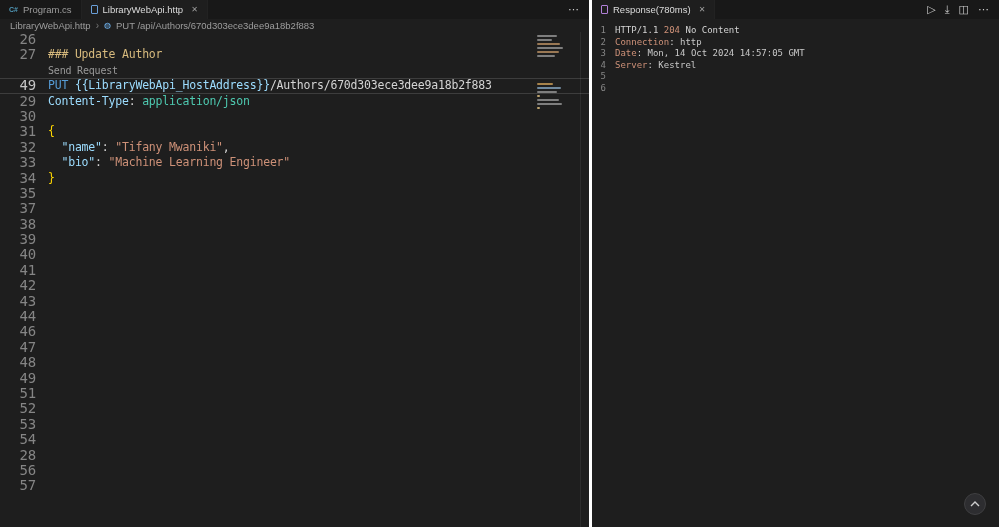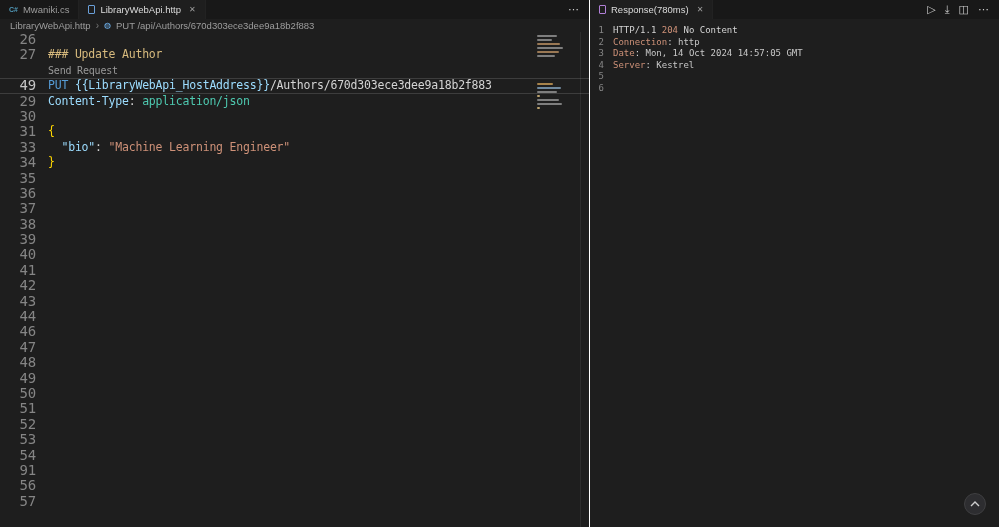--- a/index.html
+++ b/index.html
@@ -3,21 +3,21 @@
 <meta charset="utf-8">
 <style>
   * { box-sizing: border-box; margin: 0; padding: 0; }
   body { background: #111; font-family: "Liberation Sans", sans-serif; }
   .window {
     width: 999px; height: 527px; background: #1e1e1e;
     display: flex; overflow: hidden; position: relative;
   }
   .group { display: flex; flex-direction: column; position: relative; background: #1e1e1e; }
   .group.left { width: 589px; flex: none; }
-  .group.right { flex: 1; border-left: 1px solid #ffffff; }
+  .group.right { flex: 1; border-left: 3px solid #ffffff; }
 
   
   .tab-bar { height: 19px; flex: none; background: #181818; display: flex; align-items: stretch; }
   .tab {
     display: flex; align-items: center; gap: 5px; padding: 0 9px;
     font-size: 9.5px; color: #9d9d9d; background: #181818;
     border-right: 1px solid #222; cursor: pointer; white-space: nowrap;
   }
   .tab.active { background: #1e1e1e; color: #dcdcdc; }
   .close { font-size: 8px; margin-left: 3px; color: #9d9d9d; cursor: pointer; }
@@ -77,21 +77,21 @@
 </style>
 </head>
 <body>
 
 <div class="window">
 
   <div class="group left">
     <div class="tab-bar">
       <div class="tab">
         <span class="glyph-cs">C#</span>
-        <span>Mwaniki.cs</span>
+        <span>Program.cs</span>
       </div>
       <div class="tab active">
         <span class="file-glyph glyph-http"></span>
         <span>LibraryWebApi.http</span>
         <span class="close">✕</span>
       </div>
       <div class="group-actions">
         <span>⋯</span>
       </div>
     </div>
@@ -103,42 +103,41 @@
     </div>
     <div class="editor">
       <div id="left-lines">
           <div class="code-row"><span class="ln">26</span><span class="lc"></span></div>
           <div class="code-row"><span class="ln">27</span><span class="lc"><span class="tk-heading">### Update Author</span></span></div>
           <div class="code-row lens-row"><span class="ln"></span><span class="lc"><span class="codelens">Send Request</span></span></div>
           <div class="code-row current"><span class="ln">49</span><span class="lc"><span class="tk-method">PUT </span><span class="tk-variable">{{LibraryWebApi_HostAddress}}</span><span class="tk-plain">/Authors/670d303ece3dee9a18b2f883</span></span></div>
           <div class="code-row"><span class="ln">29</span><span class="lc"><span class="tk-header">Content-Type</span><span class="tk-plain">: </span><span class="tk-mime">application/json</span></span></div>
           <div class="code-row"><span class="ln">30</span><span class="lc"></span></div>
           <div class="code-row"><span class="ln">31</span><span class="lc"><span class="tk-brace">{</span></span></div>
+          <div class="code-row"><span class="ln">32</span><span class="lc"><span class="tk-plain">  </span><span class="tk-key">"name"</span><span class="tk-plain">: </span><span class="tk-string">"Tifany Mwaniki"</span><span class="tk-plain">,</span></span></div>
           <div class="code-row"><span class="ln">33</span><span class="lc"><span class="tk-plain">  </span><span class="tk-key">"bio"</span><span class="tk-plain">: </span><span class="tk-string">"Machine Learning Engineer"</span></span></div>
           <div class="code-row"><span class="ln">34</span><span class="lc"><span class="tk-brace">}</span></span></div>
           <div class="code-row"><span class="ln">35</span><span class="lc"></span></div>
-          <div class="code-row"><span class="ln">36</span><span class="lc"></span></div>
           <div class="code-row"><span class="ln">37</span><span class="lc"></span></div>
           <div class="code-row"><span class="ln">38</span><span class="lc"></span></div>
           <div class="code-row"><span class="ln">39</span><span class="lc"></span></div>
           <div class="code-row"><span class="ln">40</span><span class="lc"></span></div>
           <div class="code-row"><span class="ln">41</span><span class="lc"></span></div>
           <div class="code-row"><span class="ln">42</span><span class="lc"></span></div>
           <div class="code-row"><span class="ln">43</span><span class="lc"></span></div>
           <div class="code-row"><span class="ln">44</span><span class="lc"></span></div>
           <div class="code-row"><span class="ln">46</span><span class="lc"></span></div>
           <div class="code-row"><span class="ln">47</span><span class="lc"></span></div>
           <div class="code-row"><span class="ln">48</span><span class="lc"></span></div>
           <div class="code-row"><span class="ln">49</span><span class="lc"></span></div>
-          <div class="code-row"><span class="ln">50</span><span class="lc"></span></div>
           <div class="code-row"><span class="ln">51</span><span class="lc"></span></div>
           <div class="code-row"><span class="ln">52</span><span class="lc"></span></div>
           <div class="code-row"><span class="ln">53</span><span class="lc"></span></div>
           <div class="code-row"><span class="ln">54</span><span class="lc"></span></div>
-          <div class="code-row"><span class="ln">91</span><span class="lc"></span></div>
+          <div class="code-row"><span class="ln">28</span><span class="lc"></span></div>
           <div class="code-row"><span class="ln">56</span><span class="lc"></span></div>
           <div class="code-row"><span class="ln">57</span><span class="lc"></span></div>
         </div>
       <div class="minimap" id="minimap">
           <div class="mm-row" style="width: 20px; background: rgb(143, 143, 143);"></div>
           <div class="mm-row" style="width: 15px; background: rgb(143, 143, 143);"></div>
           <div class="mm-row" style="width: 23px; background: rgb(176, 136, 94);"></div>
           <div class="mm-row" style="width: 26px; background: rgb(143, 143, 143);"></div>
           <div class="mm-row" style="width: 22px; background: rgb(176, 136, 94);"></div>
           <div class="mm-row" style="width: 18px; background: rgb(143, 143, 143);"></div>

